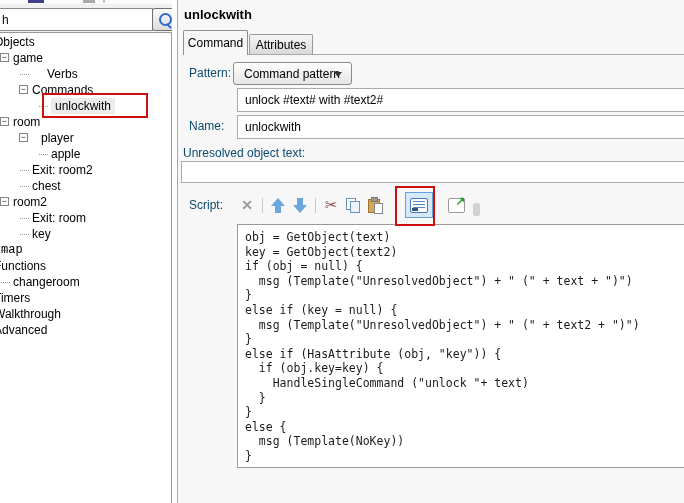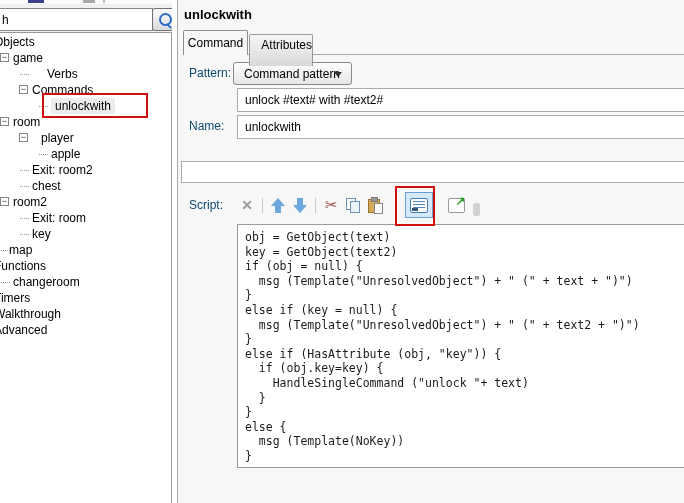--- a/index.html
+++ b/index.html
@@ -24,21 +24,21 @@
   .stub{position:absolute;top:8px;width:9px;border-top:1px dotted #9a9a9a;}
 
   
   #gap-col{position:absolute;left:172px;top:0;width:5px;height:503px;background:#fff;border-right:1px solid #a8a8a8;}
 
   
   #editor-panel{position:absolute;left:178px;top:0;width:506px;height:503px;background:#f7f7f7;}
   #page-title{position:absolute;left:6px;top:7px;font-size:13px;font-weight:bold;color:#000;}
   .tab{position:absolute;box-sizing:border-box;text-align:center;font-size:12px;cursor:pointer;}
   #tab-command{left:5px;top:30px;width:65px;height:25px;background:#f7f7f7;border:1px solid #8f8f8f;border-bottom:none;border-radius:2px 2px 0 0;line-height:25px;z-index:3;}
-  #tab-attributes{left:71px;top:34px;width:64px;height:32px;background:linear-gradient(#f6f6f6,#d9d9d9);border:1px solid #9a9a9a;border-bottom:none;border-radius:2px 2px 0 0;line-height:20px;z-index:2;text-align:right;}
+  #tab-attributes{left:71px;top:34px;width:64px;height:20px;background:linear-gradient(#f6f6f6,#d9d9d9);border:1px solid #9a9a9a;border-bottom:none;border-radius:2px 2px 0 0;line-height:20px;z-index:2;}
   #tab-line{position:absolute;left:5px;top:54px;width:501px;height:1px;background:#aaa;z-index:1;}
 
   .fld-label{position:absolute;font-size:12px;color:#0c4a6e;}
   .txt{position:absolute;box-sizing:border-box;height:24px;border:1px solid #ababab;background:#fff;padding:0 7px;font:12px "Liberation Sans",sans-serif;color:#000;}
 
   #pattern-dropdown{position:absolute;left:55px;top:62px;width:119px;height:23px;box-sizing:border-box;border:1px solid #8a8a8a;border-radius:3px;background:linear-gradient(#fdfdfd,#e6e6e6);cursor:pointer;}
   #pattern-dropdown .dd-text{position:absolute;left:10px;top:4px;font-size:12px;}
   .dd-arrow{position:absolute;right:9px;top:9px;width:0;height:0;border-left:4px solid transparent;border-right:4px solid transparent;border-top:5px solid #333;}
 
   
@@ -144,21 +144,21 @@
         <div class="tree-row" style="top: 177px;">
           <span class="stub" style="left: 20px;"></span>
           <span class="tree-label" style="left: 32px;">Exit: room</span>
         </div>
         <div class="tree-row" style="top: 193px;">
           <span class="stub" style="left: 20px;"></span>
           <span class="tree-label" style="left: 32px;">key</span>
         </div>
         <div class="tree-row" style="top: 209px;">
           <span class="stub" style="left: 1px;"></span>
-          <span class="tree-label" style="left: 9px;">map</span>
+          <span class="tree-label" style="left: 1px; font-family: Liberation Mono, monospace;">map</span>
         </div>
         <div class="tree-row" style="top: 225px;">
           <span class="tree-label" style="left: -6px;">Functions</span>
         </div>
         <div class="tree-row" style="top: 241px;">
           <span class="stub" style="left: 1px;"></span>
           <span class="tree-label" style="left: 13px;">changeroom</span>
         </div>
         <div class="tree-row" style="top: 257px;">
           <span class="tree-label" style="left: -6px;">Timers</span>
@@ -184,20 +184,21 @@
     <span class="fld-label" style="left:11px;top:66px;">Pattern:</span>
     <div id="pattern-dropdown">
       <span class="dd-text">Command pattern</span>
       <span class="dd-arrow"></span>
     </div>
     <input class="txt" style="left: 59px; top: 88px; width: 450px;" value="unlock #text# with #text2#">
 
     <span class="fld-label" style="left:11px;top:119px;">Name:</span>
     <input class="txt" style="left: 59px; top: 115px; width: 450px;" value="unlockwith">
 
+    <span class="fld-label" style="left:5px;top:146px;">Unresolved object text:</span>
     <input class="txt" style="left: 3px; top: 161px; width: 506px; height: 22px;" value="">
 
     <span class="fld-label" style="left:11px;top:198px;">Script:</span>
 
     <div id="script-toolbar">
       <span class="tb-btn">
           <span class="ic-x">✕</span>
         </span>
       <span class="tb-sep"></span>
       <span class="tb-btn">

